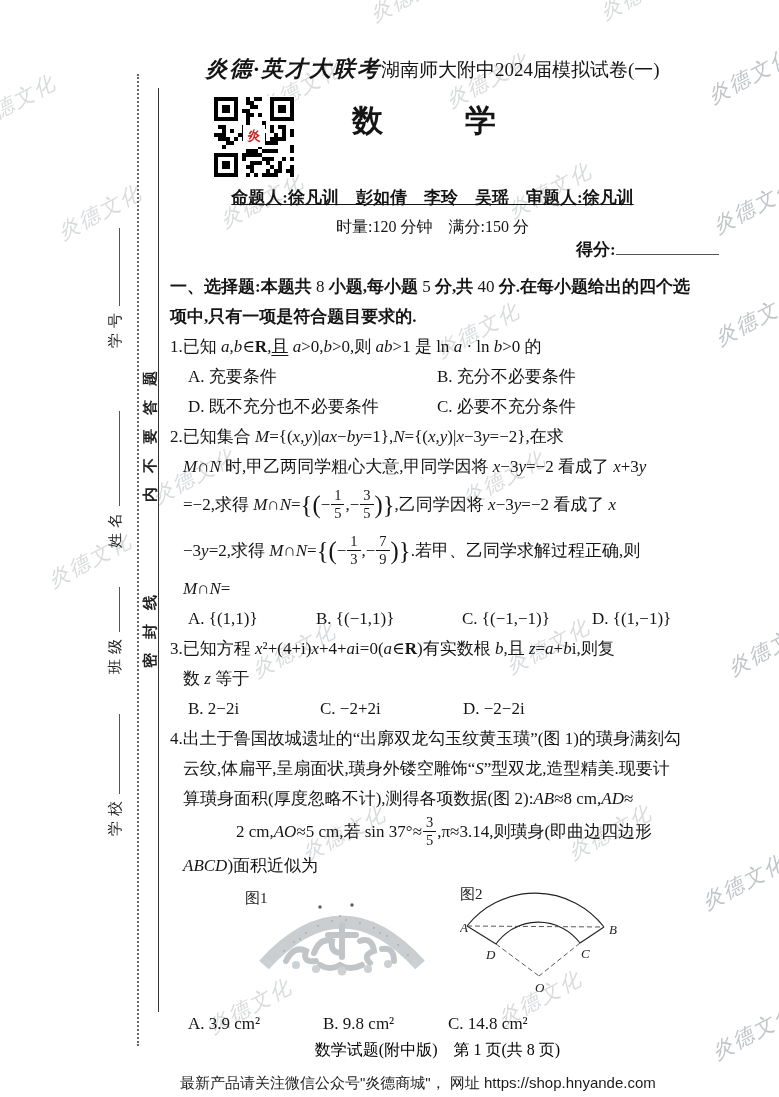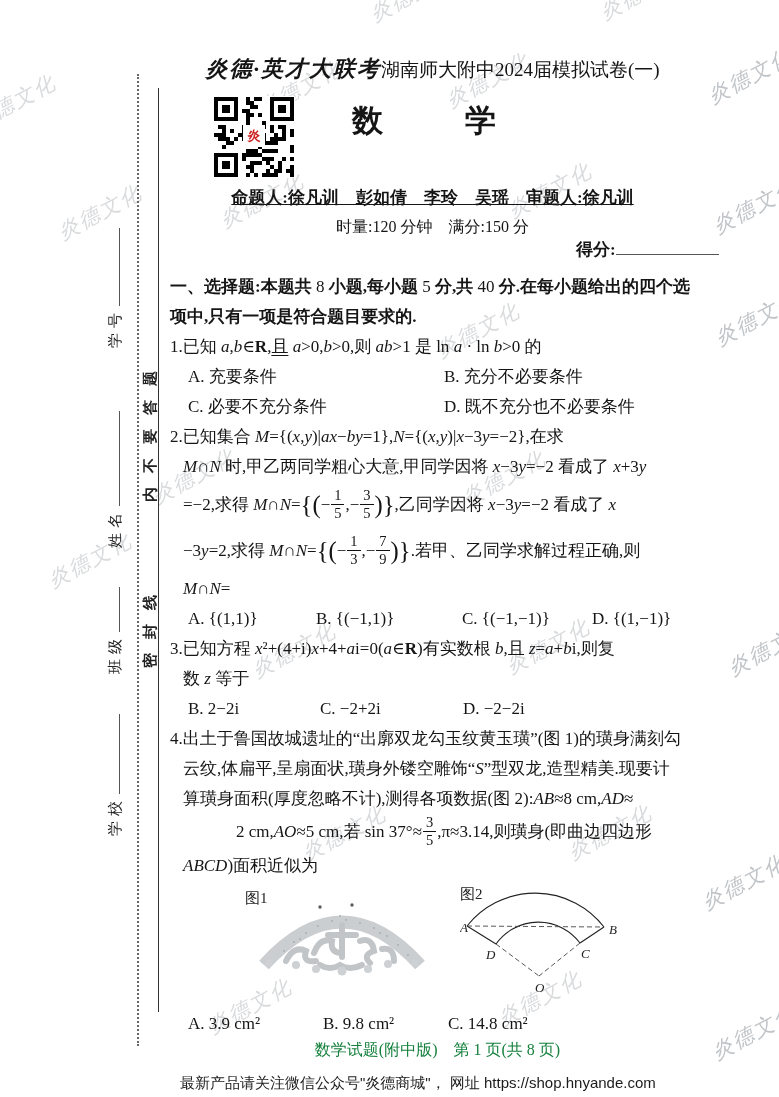--- a/index.html
+++ b/index.html
@@ -40,32 +40,32 @@
   .mtall{line-height:36px;text-align:center;}
   .it{font-style:italic;font-family:"Liberation Serif",serif;}
   .bd{font-weight:bold;}
   .ul{text-decoration:underline;text-underline-offset:3px;}
   .g{font-size:1.45em;vertical-align:-0.13em;}
   .frac{display:inline-flex;flex-direction:column;align-items:center;vertical-align:middle;
       font-size:14.5px;line-height:1.15;margin:0 1px;position:relative;top:-2px;}
   .frac .fn{border-bottom:1px solid #111;padding:0 3px 0;}
   .frac .fd{padding-top:0;}
   .optrow{display:grid;padding-left:18px;line-height:30px;white-space:nowrap;}
-  .o2{grid-template-columns:249px 1fr;gap:7px;}
+  .o2{grid-template-columns:249px 1fr;}
   .oq2{grid-template-columns:128px 146px 130px 1fr;}
   .oq3{grid-template-columns:132px 143px 135px 1fr;}
   .oq4{grid-template-columns:135px 125px 127px 1fr;}
   .figrow{position:relative;height:128px;white-space:normal;}
   .figlabel{position:absolute;font-size:15px;color:#222;}
   .f1lab{left:75px;top:8px;}
   .f2lab{left:290px;top:4px;}
   .artifact{position:absolute;left:86px;top:14px;}
   .sector{position:absolute;left:290px;top:0px;}
   .sector text{font-size:13px;font-style:italic;font-family:"Liberation Serif",serif;fill:#222;}
-  .footer{position:absolute;top:1040px;left:170px;width:535px;text-align:center;font-size:16px;color:#15803d;}
+  .footer{position:absolute;top:1040px;left:170px;width:535px;text-align:center;font-size:16px;color:#000000;}
   .promo{position:absolute;left:180px;top:1074px;font-family:"Liberation Sans","DejaVu Sans",sans-serif;
       font-size:15px;color:#1c1c1c;}
 </style>
 </head>
 <body>
 
 <div class="page">
 
   <div id="wmlayer">
       <div class="wm" style="left: -32px; top: 88px; opacity: 0.38;">炎德文化</div>
@@ -261,22 +261,22 @@
   <div class="content">
     <div class="ln"><span class="bd">一、选择题:本题共 </span><span>8</span><span class="bd"> 小题,每小题 </span><span>5</span><span class="bd"> 分,共 </span><span>40</span><span class="bd"> 分.在每小题给出的四个选</span></div>
     <div class="ln"><span class="bd">项中,只有一项是符合题目要求的.</span></div>
 
     <div class="ln"><span>1.已知 </span><span class="it">a</span><span>,</span><span class="it">b</span><span>∈</span><span class="bd">R</span><span>,</span><span class="ul">且</span><span> </span><span class="it">a</span><span>&gt;0,</span><span class="it">b</span><span>&gt;0,则 </span><span class="it">ab</span><span>&gt;1 是 ln </span><span class="it">a</span><span> · ln </span><span class="it">b</span><span>&gt;0 的</span></div>
     <div class="optrow o2">
       <span>A. 充要条件</span>
       <span>B. 充分不必要条件</span>
     </div>
     <div class="optrow o2">
+      <span>D. 既不充分也不必要条件</span>
       <span>C. 必要不充分条件</span>
-      <span>D. 既不充分也不必要条件</span>
     </div>
 
     <div class="ln"><span>2.已知集合 </span><span class="it">M</span><span>={(</span><span class="it">x</span><span>,</span><span class="it">y</span><span>)|</span><span class="it">ax</span><span>−</span><span class="it">by</span><span>=1},</span><span class="it">N</span><span>={(</span><span class="it">x</span><span>,</span><span class="it">y</span><span>)|</span><span class="it">x</span><span>−3</span><span class="it">y</span><span>=−2},在求</span></div>
     <div class="ln cont"><span class="it">M</span><span>∩</span><span class="it">N</span><span> 时,甲乙两同学粗心大意,甲同学因将 </span><span class="it">x</span><span>−3</span><span class="it">y</span><span>=−2 看成了 </span><span class="it">x</span><span>+3</span><span class="it">y</span></div>
     <div class="ln cont tall"><span>=−2,求得 </span><span class="it">M</span><span>∩</span><span class="it">N</span><span>=</span><span class="g">{(</span><span>−</span><span class="frac">
           <span class="fn">1</span>
           <span class="fd">5</span>
         </span><span>,−</span><span class="frac">
           <span class="fn">3</span>
           <span class="fd">5</span>

